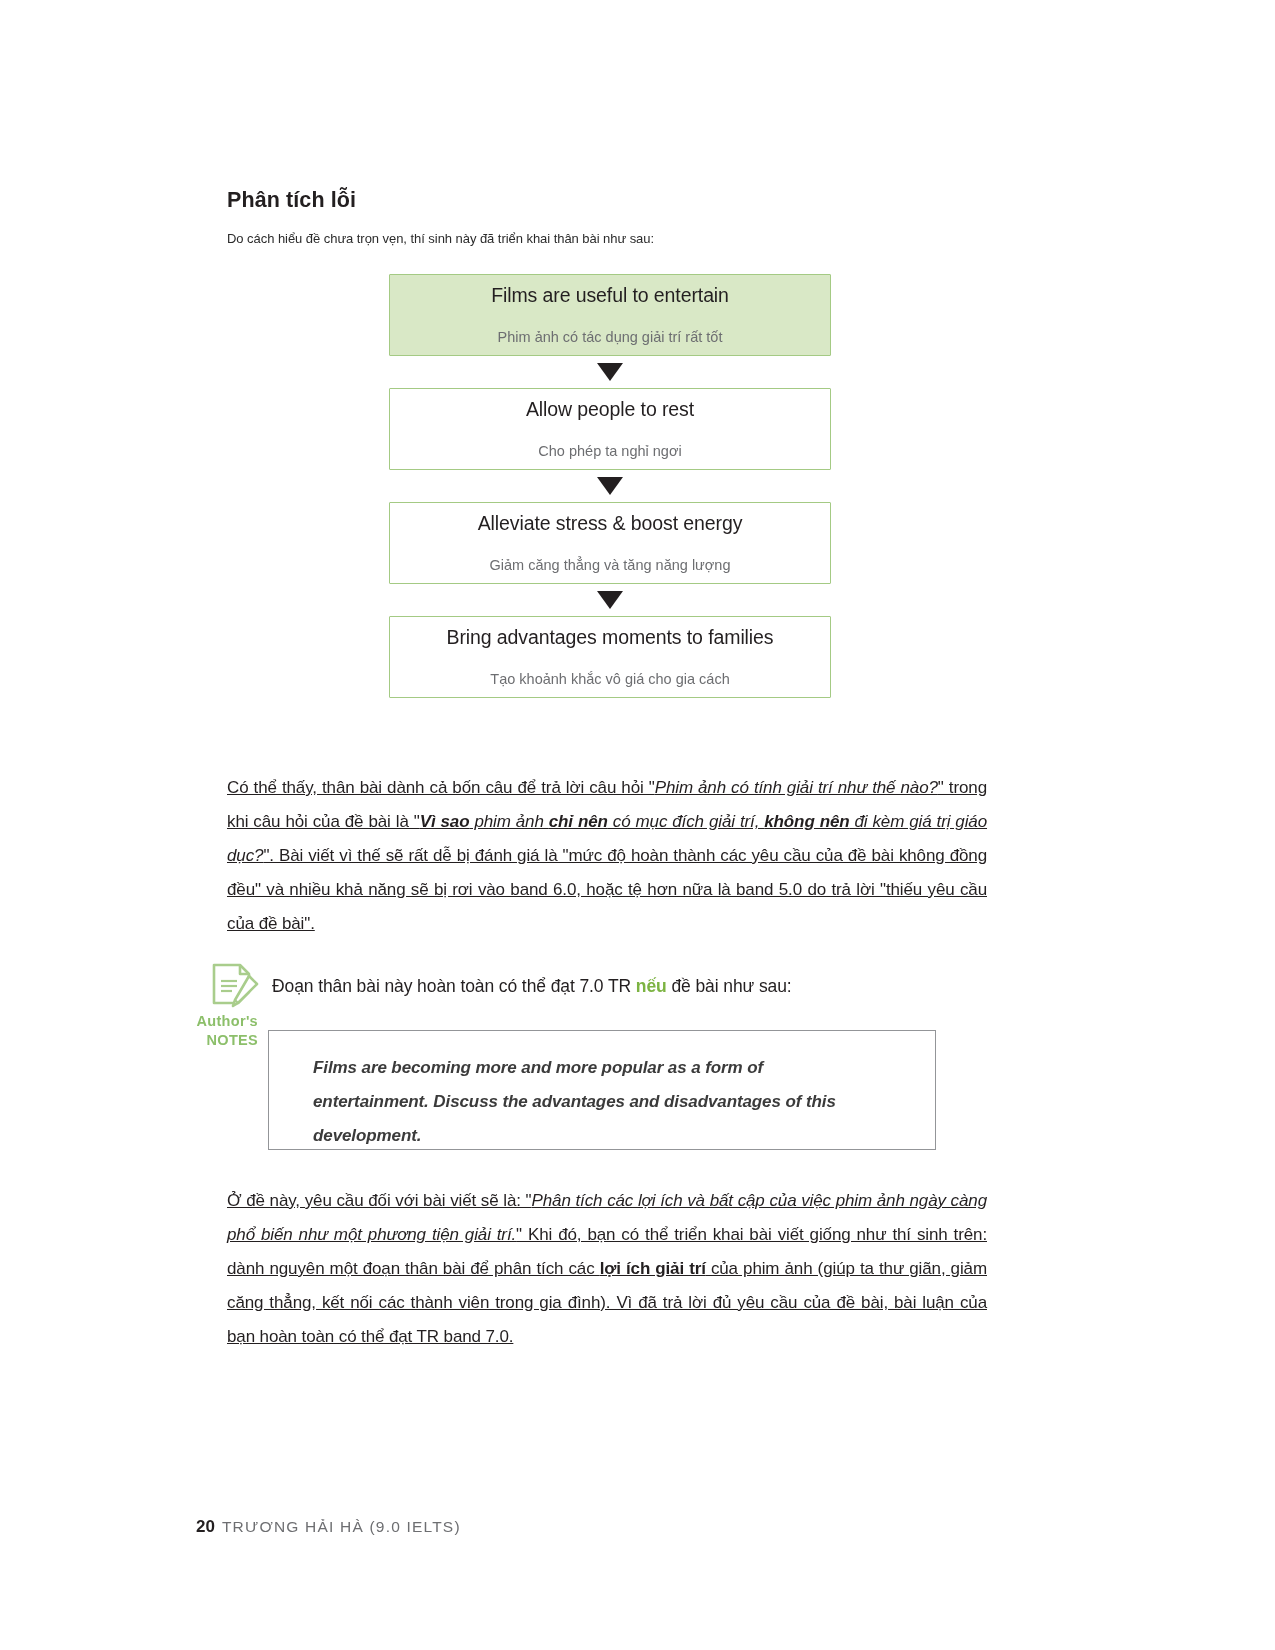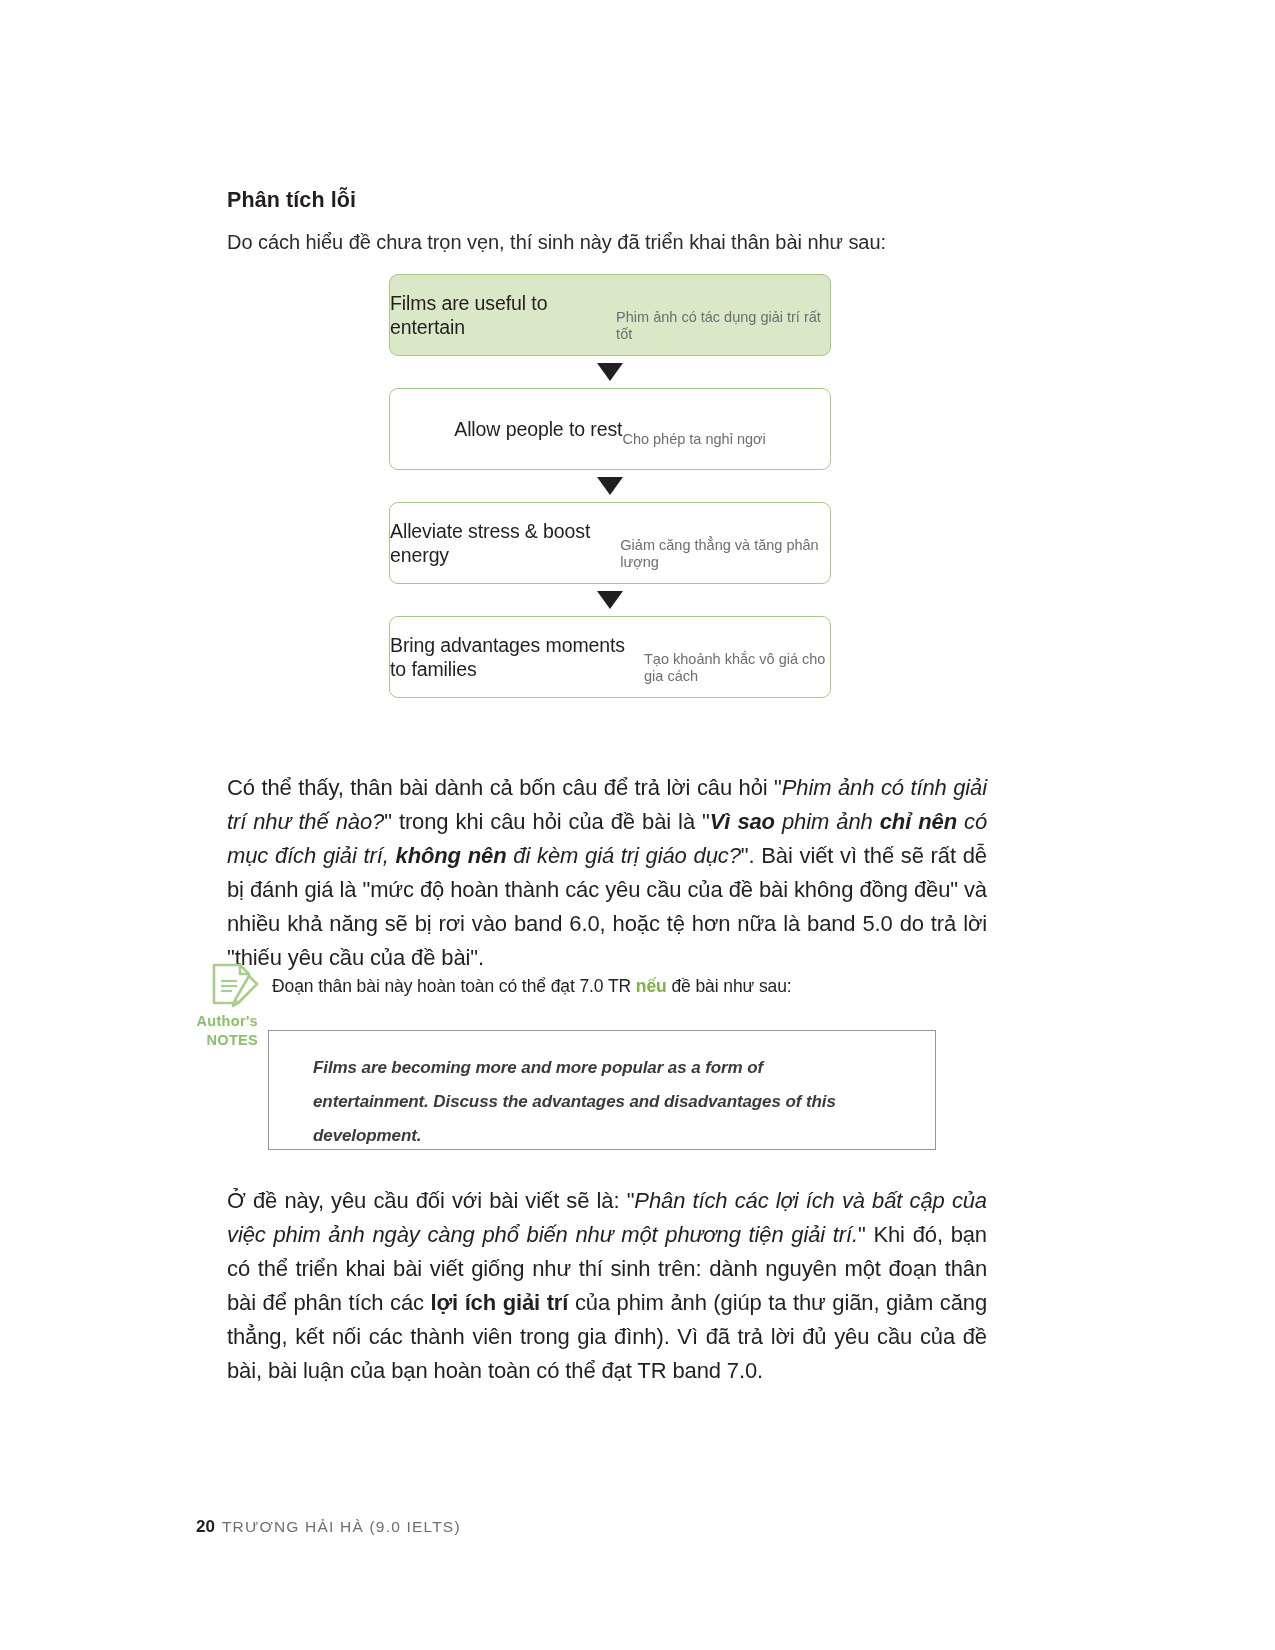--- a/index.html
+++ b/index.html
@@ -30,40 +30,40 @@
     font-size: 21.5px;
     font-weight: bold;
     letter-spacing: 0.1px;
     color: #231f20;
   }
 
   .intro-line {
     position: absolute;
     left: 227px;
     top: 215px;
-    font-size: 20px;
+    font-size: 13px;
     color: #2b2b2b;
     letter-spacing: -0.05px;
   }
 
   
   .flow {
     position: absolute;
     left: 389px;
     top: 258px;
     width: 442px;
   }
   .flow-box {
     border: 1.6px solid #a4ca84;
-    border-radius: 9px;
+    border-radius: 1px;
     background: #ffffff;
     height: 82px;
     box-sizing: border-box;
     display: flex;
-    flex-direction: row;
+    flex-direction: column;
     align-items: center;
     justify-content: center;
   }
   .flow-box.filled {
     background: #d9e8c6;
   }
   .flow-en {
     font-size: 19.5px;
     color: #231f20;
     line-height: 1.25;
@@ -81,25 +81,26 @@
     align-items: center;
     justify-content: center;
   }
   .flow-arrow svg { display: block; }
 
   
   .para {
     position: absolute;
     left: 227px;
     width: 760px;
-    font-size: 22px;
+    font-size: 17px;
     line-height: 34px;
     color: #231f20;
     text-align: justify;
     letter-spacing: -0.12px;
+    text-decoration: underline;
   }
   .para i { font-style: italic; }
   .para b { font-weight: bold; }
   .para .bi { font-weight: bold; font-style: italic; }
 
   #para-analysis { top: 755px; }
   #para-conclusion { top: 1168px; }
 
   
   .notes-wrap {
@@ -212,21 +213,21 @@
     </div>
 
     <div class="flow-arrow">
       <svg width="26" height="18" viewBox="0 0 26 18" aria-hidden="true">
         <polygon points="0,0 26,0 13,18" fill="#231f20"></polygon>
       </svg>
     </div>
 
     <div class="flow-box">
       <div class="flow-en">Alleviate stress &amp; boost energy</div>
-      <div class="flow-vi">Giảm căng thẳng và tăng phân lượng</div>
+      <div class="flow-vi">Giảm căng thẳng và tăng năng lượng</div>
     </div>
 
     <div class="flow-arrow">
       <svg width="26" height="18" viewBox="0 0 26 18" aria-hidden="true">
         <polygon points="0,0 26,0 13,18" fill="#231f20"></polygon>
       </svg>
     </div>
 
     <div class="flow-box">
       <div class="flow-en">Bring advantages moments to families</div>

